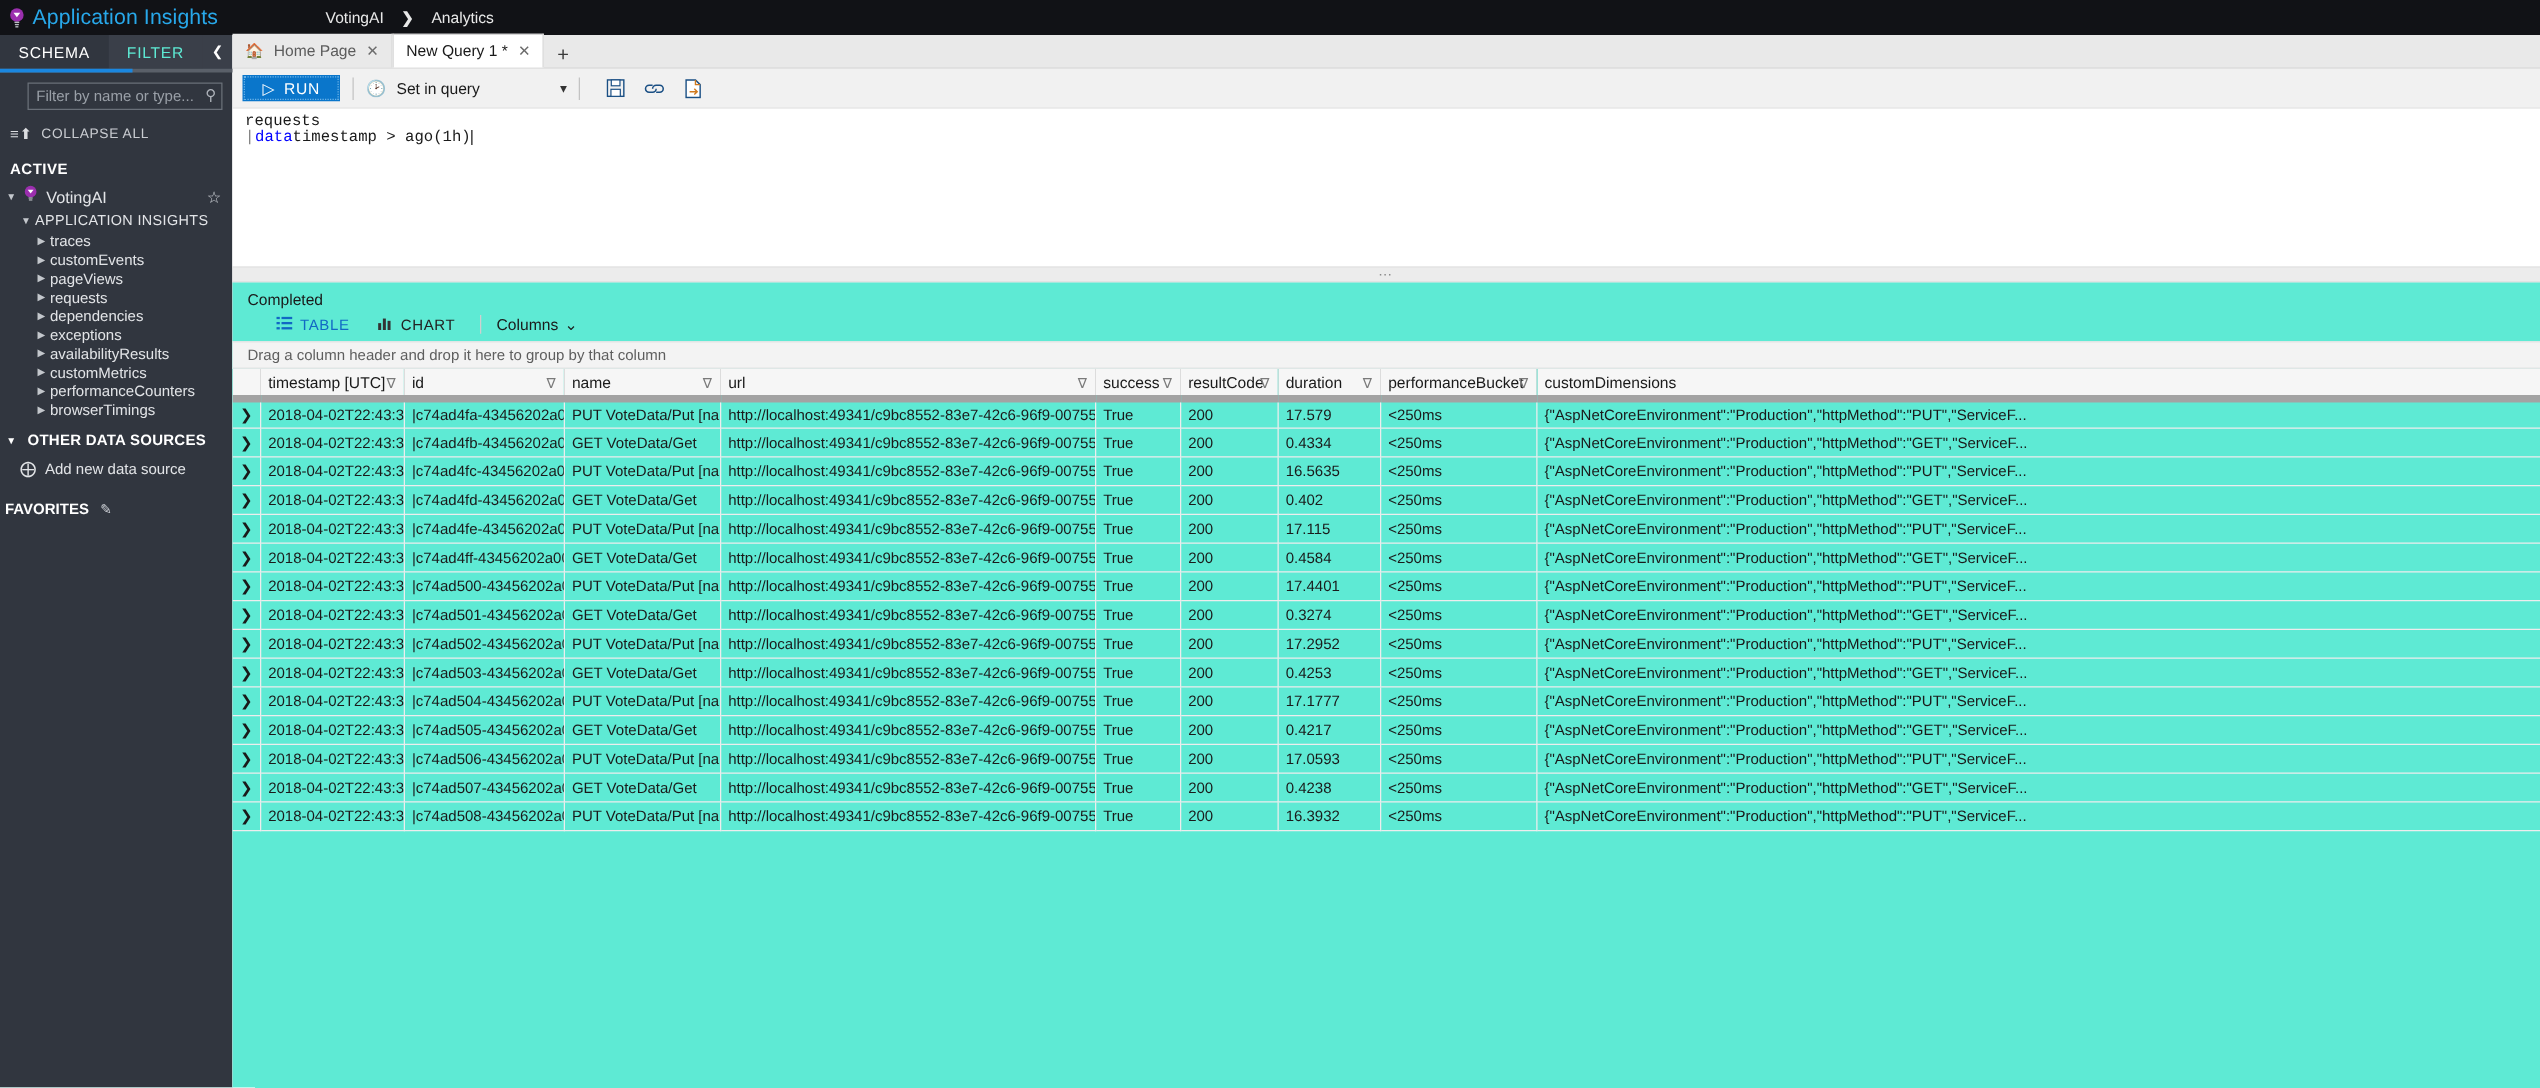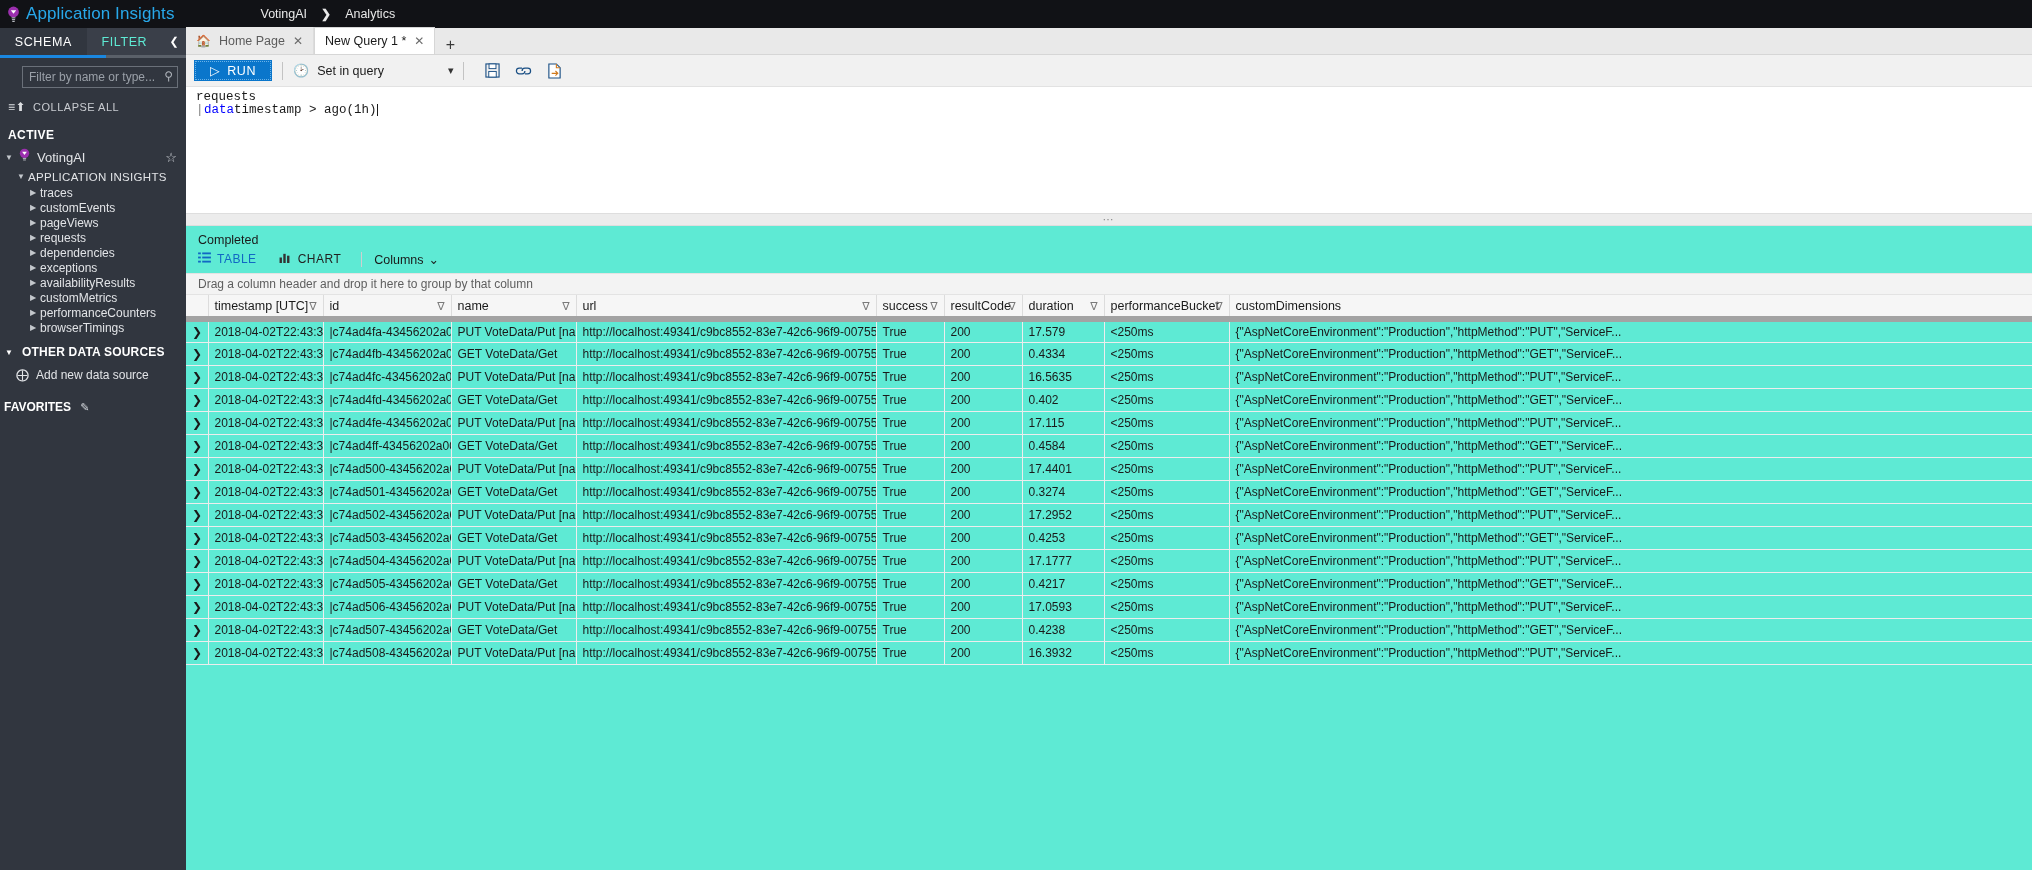--- a/index.html
+++ b/index.html
@@ -125,21 +125,21 @@
   .caret { display:inline-block; width:1px; height:12px; background:#1a1a1a; vertical-align:-2px; }
 
   .splitter {
     height: 13px; flex: 0 0 13px; background: #ececec; border-top: 1px solid #dedede;
     border-bottom: 1px solid #dedede; display: flex; align-items: center; justify-content: center;
     color: #8a8a8a; font-size: 11px; letter-spacing: 2px;
   }
 
   .results { flex: 1 1 auto; display: flex; flex-direction: column; min-height: 0; background: #5eead4; }
   .status { padding: 7px 0 5px 12px; font-size: 12.5px; color: #1a1a1a; flex: 0 0 auto; }
-  .viewbar { display: flex; align-items: flex-start; gap: 0; padding: 0 0 6px 12px; flex: 0 0 auto; }
+  .viewbar { display: flex; align-items: center; gap: 0; padding: 0 0 6px 12px; flex: 0 0 auto; margin-left: 23px; }
   .vbtn { display: flex; align-items: center; gap: 6px; font-size: 12px; letter-spacing: .5px; }
   .vbtn.table { color: #1168c4; }
   .vbtn.chart { color: #222222; margin-left: 22px; }
   .vb-sep { width: 1px; height: 15px; background: #cfcfcf; margin: 0 12px 0 20px; }
   .columns-btn { font-size: 12.5px; color: #1a1a1a; display:flex; align-items:center; gap:5px; }
 
   .groupbar {
     height: 22px; flex: 0 0 22px; background: #f3f3f3; border-top: 1px solid #e3e3e3;
     border-bottom: 1px solid #e3e3e3; display: flex; align-items: center;
     padding-left: 12px; font-size: 12px; color: #5e5e5e;

